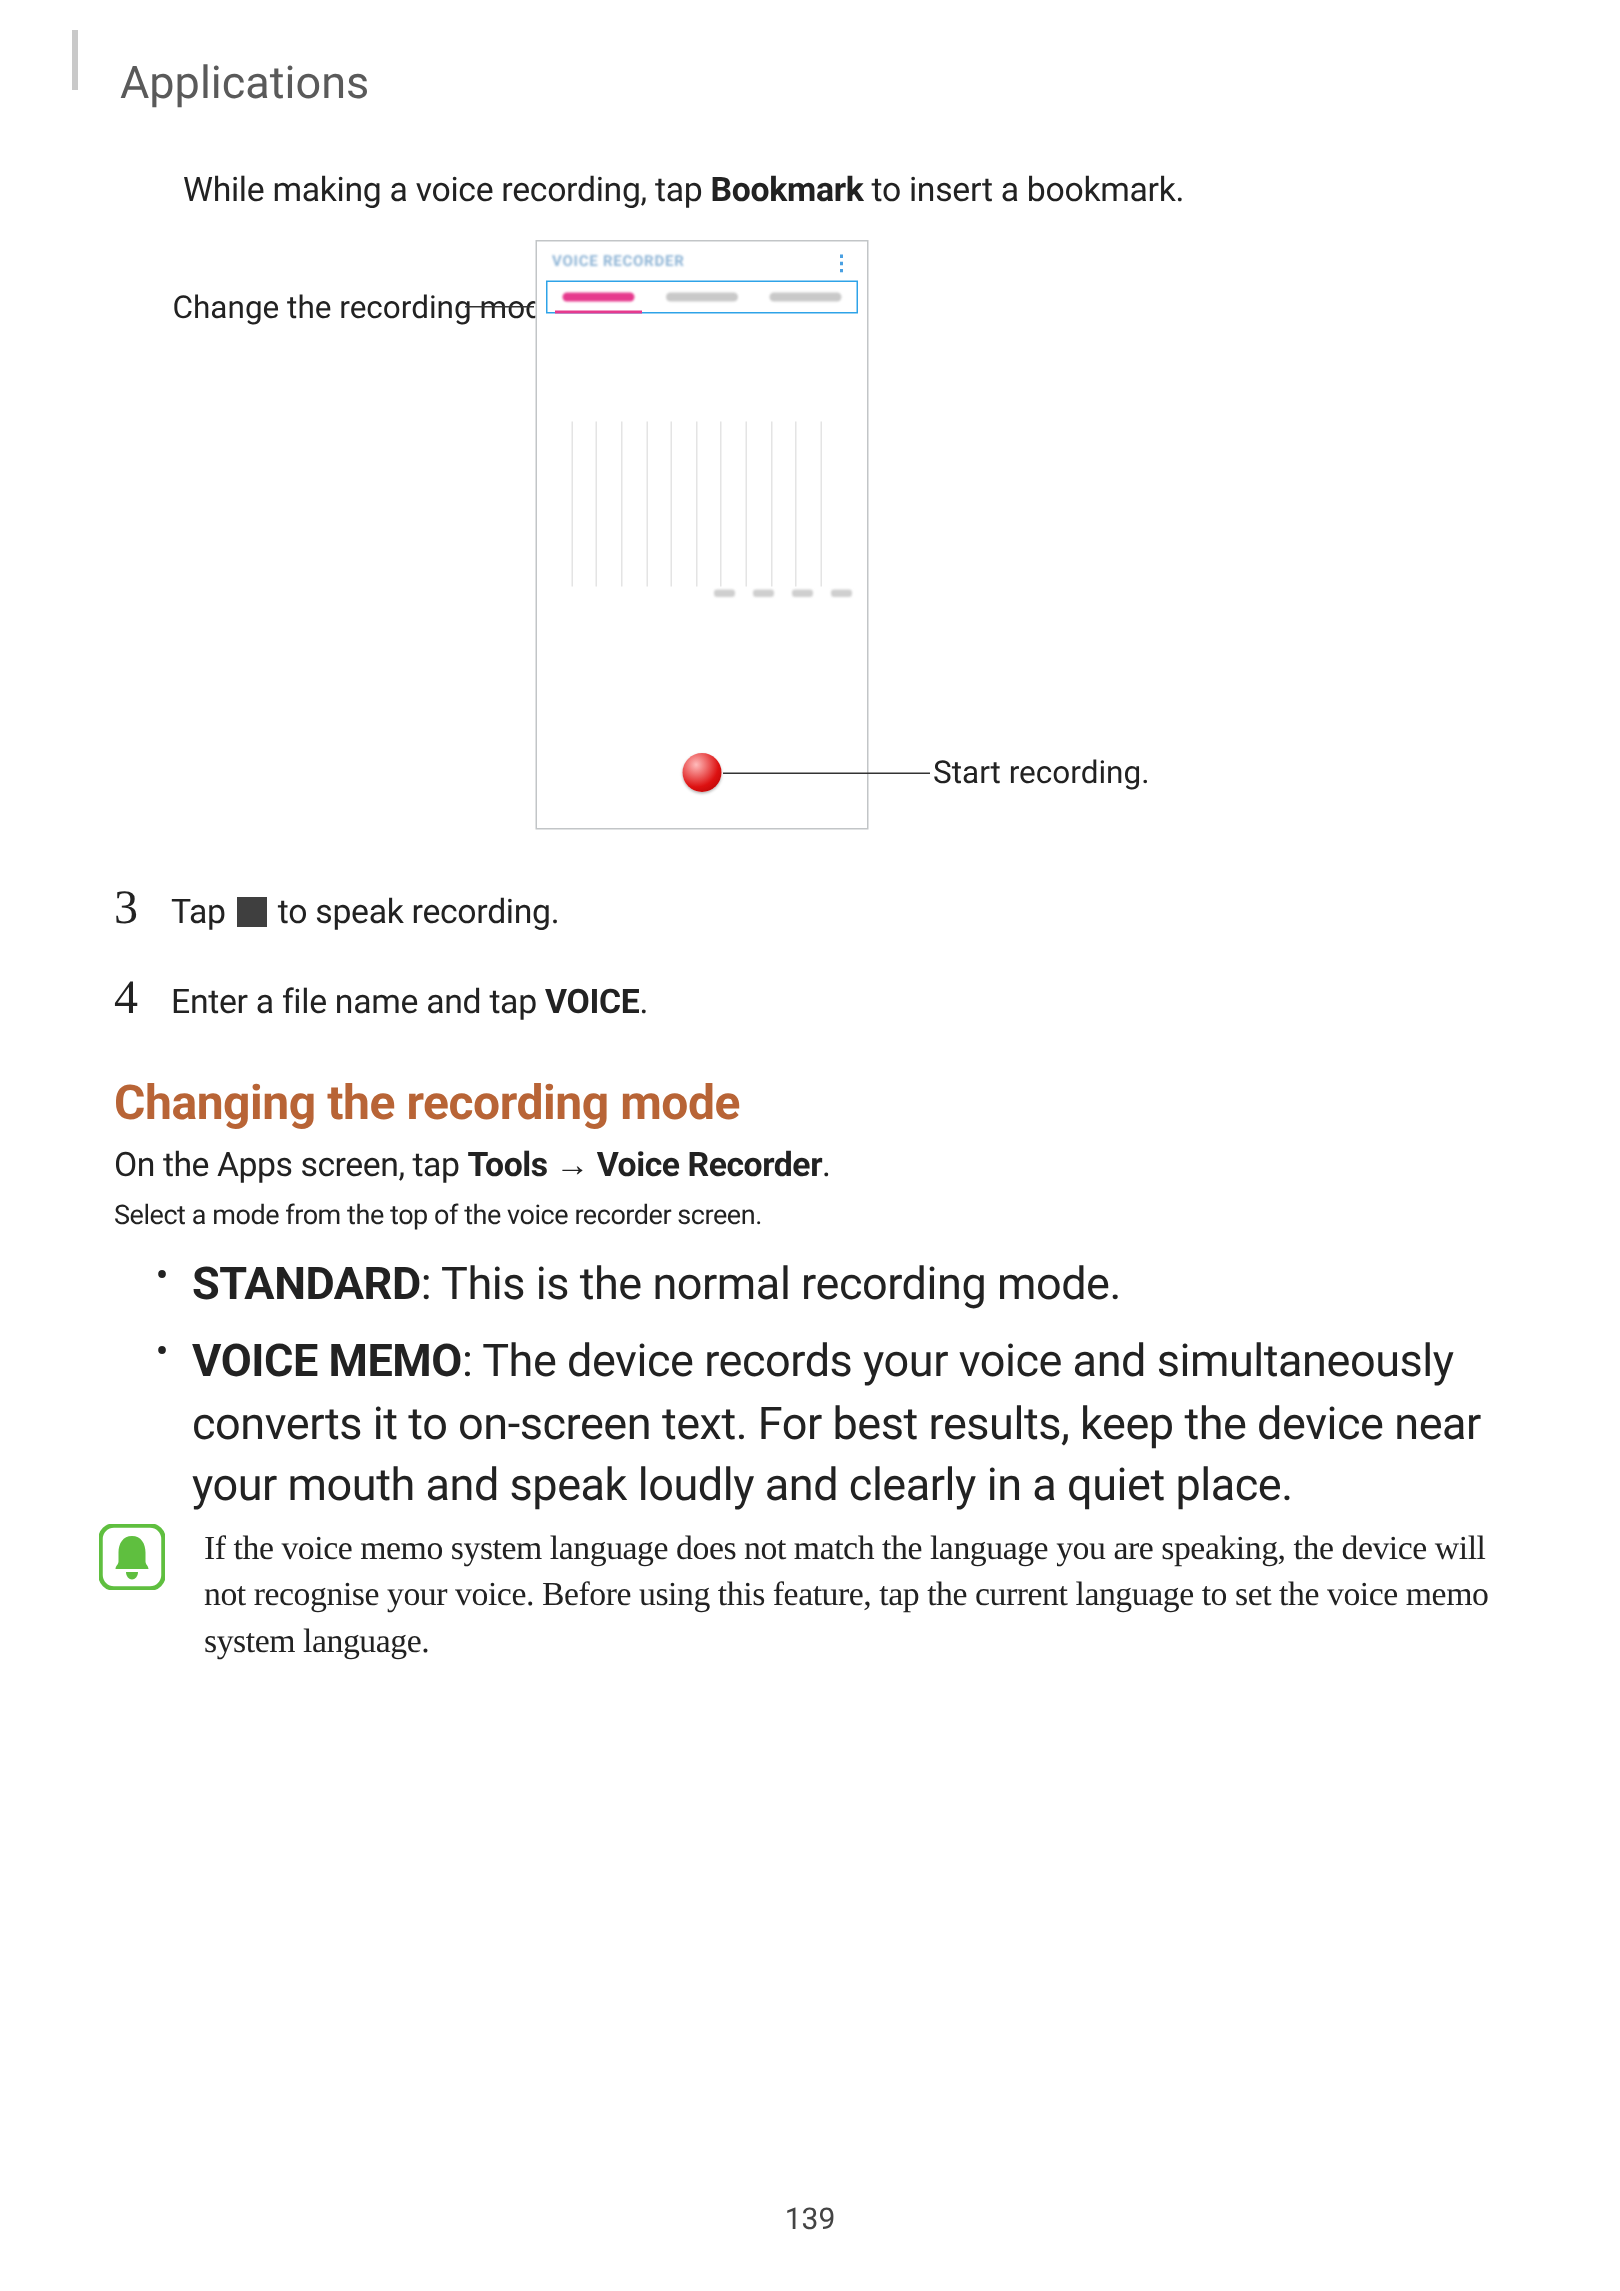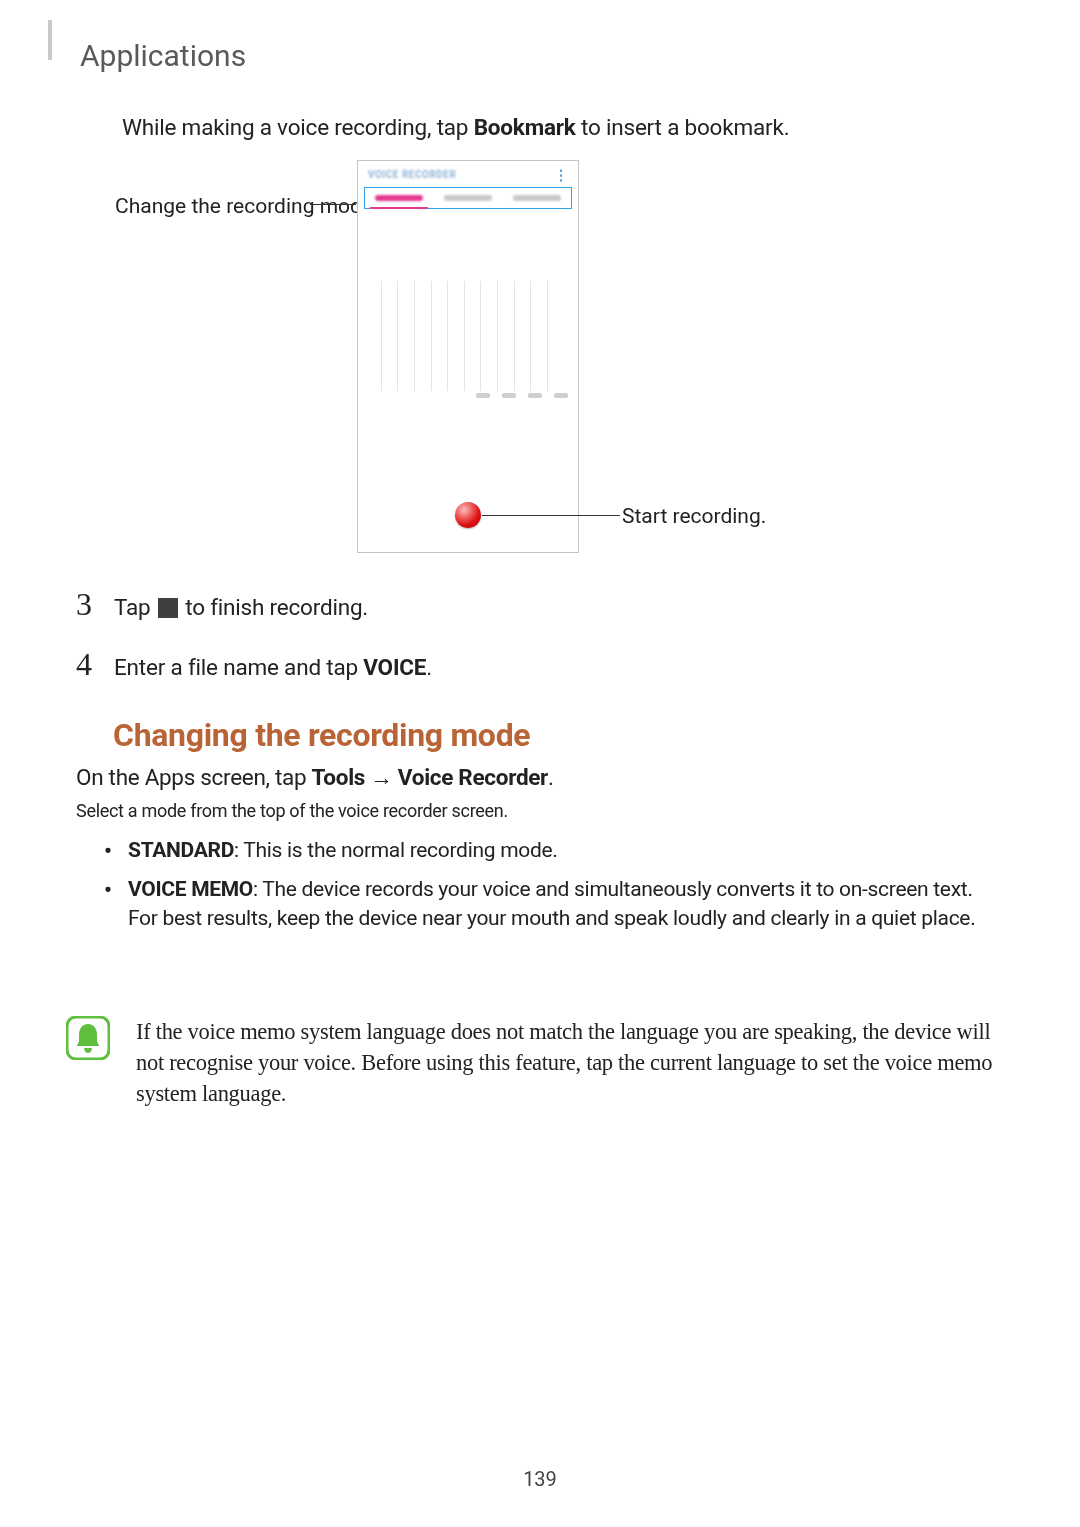--- a/index.html
+++ b/index.html
@@ -206,21 +206,20 @@
   #step4 { top: 646px; }
 
   .section-heading {
     position: absolute;
     left: 76px;
     top: 716px;
     font-size: 32px;
     font-weight: 700;
     color: #b86436;
     letter-spacing: -0.3px;
-    margin-left: 37px;
   }
   .para1 {
     position: absolute;
     left: 76px;
     top: 764px;
     font-size: 22.5px;
     letter-spacing: -0.3px;
   }
   .para2 {
     position: absolute;
@@ -231,21 +230,21 @@
   }
   .bullets {
     position: absolute;
     left: 100px;
     top: 836px;
     right: 76px;
   }
   .bullet {
     position: relative;
     padding-left: 28px;
-    font-size: 21px;
+    font-size: 30px;
     line-height: 1.38;
     margin-bottom: 10px;
     letter-spacing: -0.3px;
   }
   .bullet::before {
     content: '•';
     position: absolute;
     left: 4px;
     top: 0;
     font-size: 22px;
@@ -332,21 +331,21 @@
     <div class="record-btn"></div>
   </div>
 
   <div class="leader-right"></div>
   <div class="callout-right">Start recording.</div>
 </div>
 
 <div class="step" id="step3">
   <div class="step-num">3</div>
   <div class="step-text">
-    <span>Tap </span><span class="stop-icon"></span><span> to finish recording.</span>
+    <span>Tap </span><span class="stop-icon"></span><span> to speak recording.</span>
   </div>
 </div>
 
 <div class="step" id="step4">
   <div class="step-num">4</div>
   <div class="step-text">
     <span>Enter a file name and tap </span><b>VOICE</b><span>.</span>
   </div>
 </div>
 

